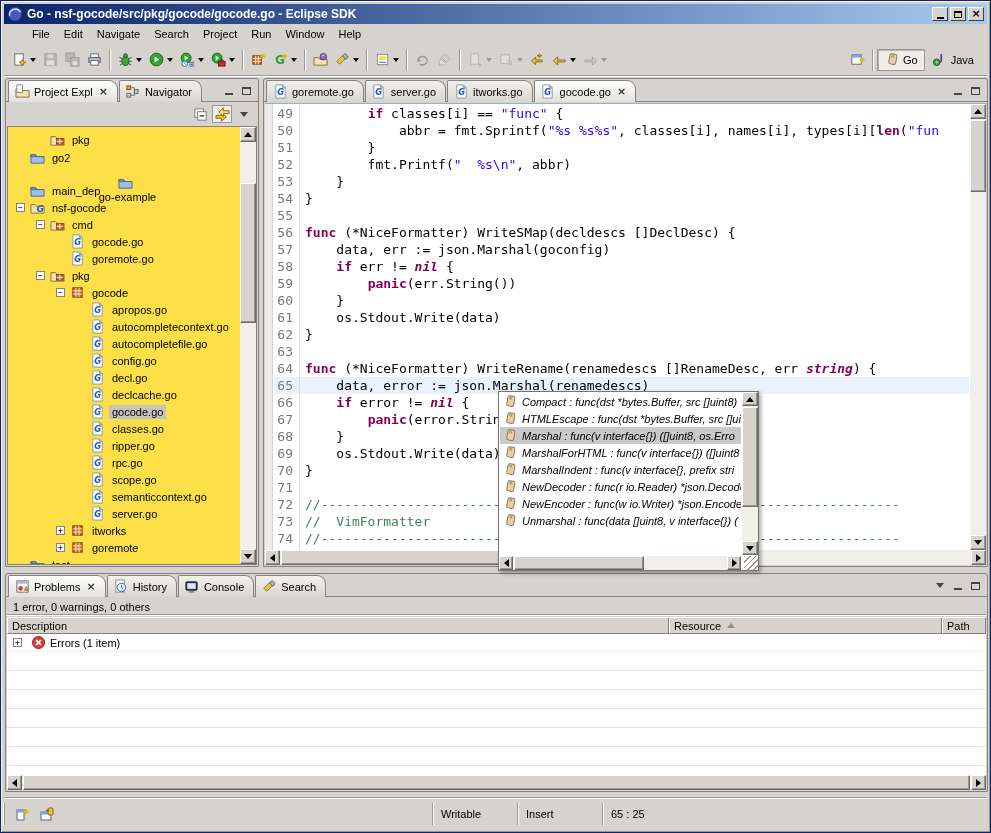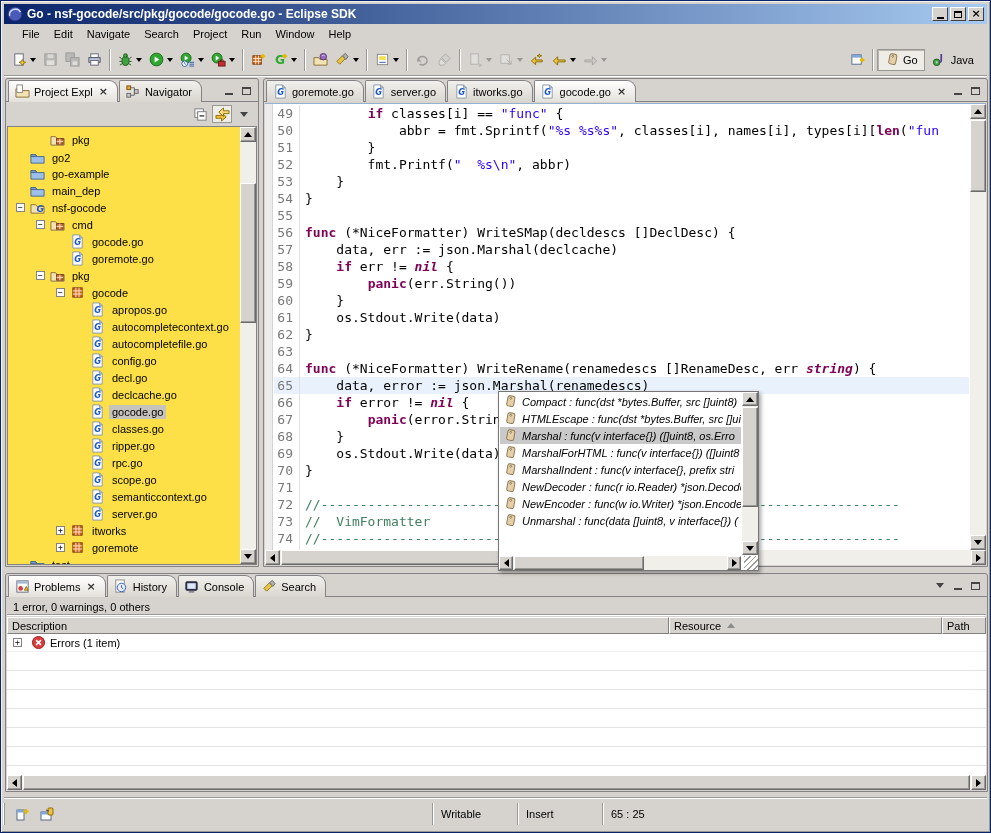--- a/index.html
+++ b/index.html
@@ -17,21 +17,21 @@
     background:linear-gradient(90deg,var(--title_start),var(--title_end));
     display:flex;align-items:center;padding:0 3px;}
   #titlebar .title{color:#fff;font-weight:bold;font-size:12px;margin-left:4px;flex:1;
     white-space:nowrap;overflow:hidden;}
   .wc{width:16px;height:14px;margin-left:2px;background:var(--chrome);
     border:1px solid;border-color:#fff #404040 #404040 #fff;display:flex;align-items:center;justify-content:center;}
   .wc .g-min{width:7px;height:2px;background:#000;margin-top:7px;}
   .wc .g-max{width:8px;height:7px;border:1px solid #000;border-top-width:2px;}
   .wc .g-x{font:bold 11px "DejaVu Sans",sans-serif;line-height:10px;}
   
-  #menubar{position:absolute;left:10px;top:23px;right:3px;height:20px;display:flex;align-items:center;padding-left:4px;}
+  #menubar{position:absolute;left:20px;top:23px;right:3px;height:20px;display:flex;align-items:center;padding-left:4px;}
   .menu-item{padding:2px 7px;}
   
   #toolbar{position:absolute;left:3px;top:43px;right:3px;height:32px;display:flex;align-items:center;
     border-bottom:1px solid #9a9894;box-shadow:0 1px 0 #fff;padding-left:4px;}
   .tb-sep{width:1px;height:22px;background:#9a9894;box-shadow:1px 0 0 #ffffff;margin:0 4px;}
   .tb-btn{display:inline-flex;align-items:center;height:24px;padding:0 2px;border:1px solid transparent;border-radius:2px;}
   .tb-btn.disabled svg{filter:grayscale(1) opacity(.45);}
   .drop{width:0;height:0;border-left:3px solid transparent;border-right:3px solid transparent;border-top:4px solid #000;margin-left:3px;}
   .tb-btn.disabled .drop{border-top-color:#9a9894;}
   .icon{display:inline-flex;width:16px;height:16px;align-items:center;justify-content:center;}
@@ -455,21 +455,21 @@
           <div class="tree-row" style="padding-left: 8px; align-items: flex-end;">
             <span class="twisty none">−</span>
             <span class="icon">
               <svg width="15" height="15" viewBox="0 0 16 16">
                 <path d="M1 5h5l1.5 2H15v7H1z" fill="#9cc0e8" stroke="#46688e"></path>
                 <path d="M1 5h5l1.5 2H1z" fill="#7da7d8" stroke="#46688e"></path>
               </svg>
             </span>
             <span class="tree-label">go2</span>
           </div>
-          <div class="tree-row" style="padding-left: 8px;">
+          <div class="tree-row" style="padding-left: 8px; flex-direction: column;">
             <span class="twisty none">−</span>
             <span class="icon">
               <svg width="15" height="15" viewBox="0 0 16 16">
                 <path d="M1 5h5l1.5 2H15v7H1z" fill="#9cc0e8" stroke="#46688e"></path>
                 <path d="M1 5h5l1.5 2H1z" fill="#7da7d8" stroke="#46688e"></path>
               </svg>
             </span>
             <span class="tree-label">go-example</span>
           </div>
           <div class="tree-row" style="padding-left: 8px;">
@@ -788,21 +788,21 @@
       <div id="annot-col"></div>
       <div id="code-lines">
           <div class="cl"><span class="ln">49</span><span class="ct"><span class="tok-p">        </span><span class="tok-k">if</span><span class="tok-p"> classes[i] == </span><span class="tok-s">"func"</span><span class="tok-p"> {</span></span></div>
           <div class="cl"><span class="ln">50</span><span class="ct"><span class="tok-p">            abbr = fmt.Sprintf(</span><span class="tok-s">"%s %s%s"</span><span class="tok-p">, classes[i], names[i], types[i][</span><span class="tok-k">len</span><span class="tok-p">(</span><span class="tok-s">"fun</span></span></div>
           <div class="cl"><span class="ln">51</span><span class="ct"><span class="tok-p">        }</span></span></div>
           <div class="cl"><span class="ln">52</span><span class="ct"><span class="tok-p">        fmt.Printf(</span><span class="tok-s">"  %s\n"</span><span class="tok-p">, abbr)</span></span></div>
           <div class="cl"><span class="ln">53</span><span class="ct"><span class="tok-p">    }</span></span></div>
           <div class="cl"><span class="ln">54</span><span class="ct"><span class="tok-p">}</span></span></div>
           <div class="cl"><span class="ln">55</span><span class="ct"></span></div>
           <div class="cl"><span class="ln">56</span><span class="ct"><span class="tok-k">func</span><span class="tok-p"> (*NiceFormatter) WriteSMap(decldescs []DeclDesc) {</span></span></div>
-          <div class="cl"><span class="ln">57</span><span class="ct"><span class="tok-p">    data, err := json.Marshal(declcache)</span></span></div>
+          <div class="cl"><span class="ln">57</span><span class="ct"><span class="tok-p">    data, err := json.Marshal(goconfig)</span></span></div>
           <div class="cl"><span class="ln">58</span><span class="ct"><span class="tok-p">    </span><span class="tok-k">if</span><span class="tok-p"> err != </span><span class="tok-ki">nil</span><span class="tok-p"> {</span></span></div>
           <div class="cl"><span class="ln">59</span><span class="ct"><span class="tok-p">        </span><span class="tok-k">panic</span><span class="tok-p">(err.String())</span></span></div>
           <div class="cl"><span class="ln">60</span><span class="ct"><span class="tok-p">    }</span></span></div>
           <div class="cl"><span class="ln">61</span><span class="ct"><span class="tok-p">    os.Stdout.Write(data)</span></span></div>
           <div class="cl"><span class="ln">62</span><span class="ct"><span class="tok-p">}</span></span></div>
           <div class="cl"><span class="ln">63</span><span class="ct"></span></div>
           <div class="cl"><span class="ln">64</span><span class="ct"><span class="tok-k">func</span><span class="tok-p"> (*NiceFormatter) WriteRename(renamedescs []RenameDesc, err </span><span class="tok-ki">string</span><span class="tok-p">) {</span></span></div>
           <div class="cl hl"><span class="ln">65</span><span class="ct"><span class="tok-p">    data, error := json.Marshal(renamedescs)</span></span></div>
           <div class="cl"><span class="ln">66</span><span class="ct"><span class="tok-p">    </span><span class="tok-k">if</span><span class="tok-p"> error != </span><span class="tok-ki">nil</span><span class="tok-p"> {</span></span></div>
           <div class="cl"><span class="ln">67</span><span class="ct"><span class="tok-p">        </span><span class="tok-k">panic</span><span class="tok-p">(error.String())</span></span></div>

